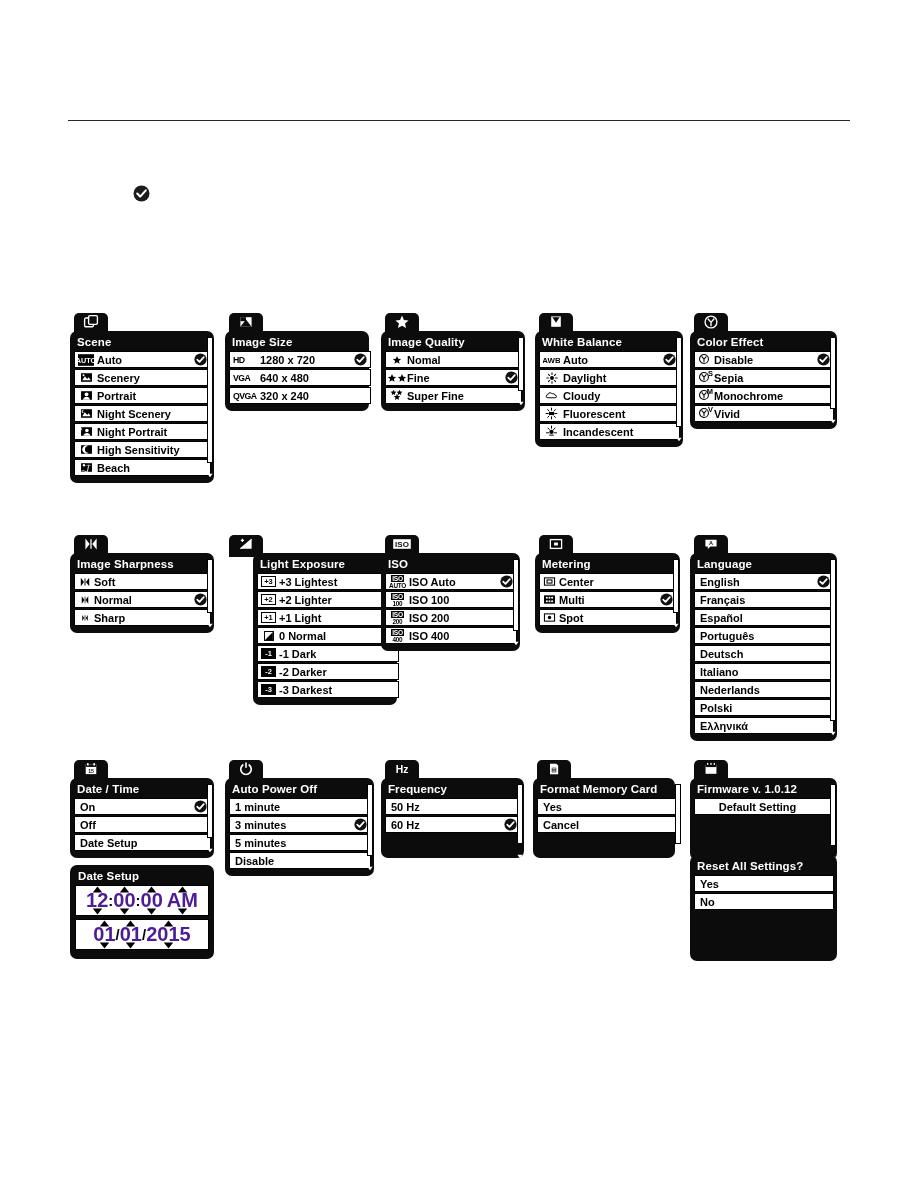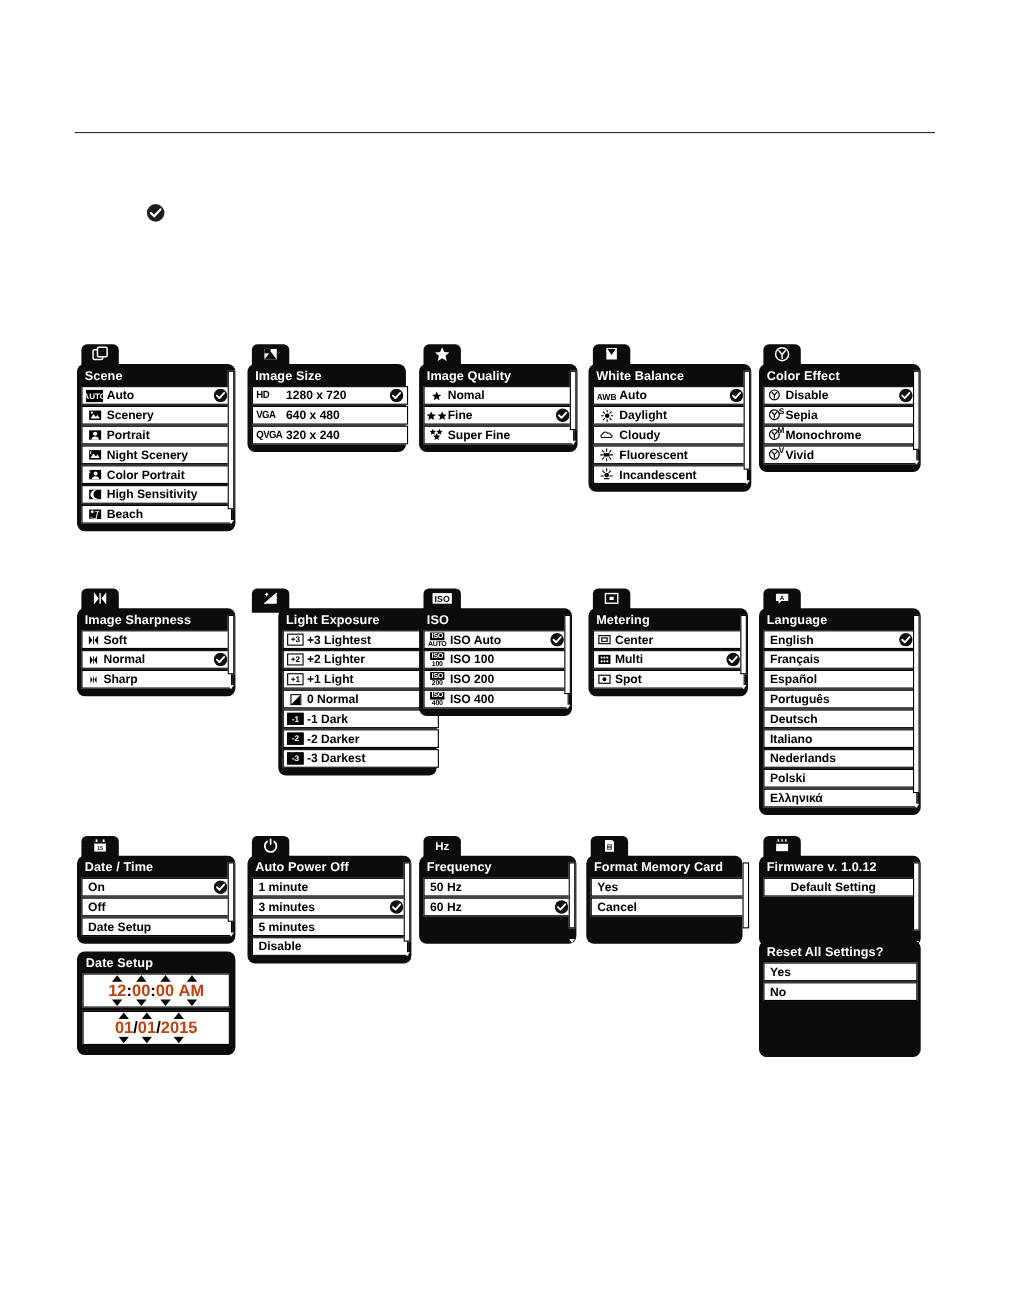--- a/index.html
+++ b/index.html
@@ -61,21 +61,21 @@
     height:29px;margin-bottom:3px;
     display:flex;align-items:center;justify-content:center;
     position:relative;
   }
   .spingrp{display:flex;align-items:center;}
   .spin{
     display:flex;flex-direction:column;align-items:center;
     justify-content:center;
   }
   .spin .val{
-    font-size:15px;font-weight:bold;line-height:15px;color:#c2410c;
+    font-size:20px;font-weight:bold;line-height:15px;color:#4c1d95;
     font-family:"Liberation Sans",sans-serif;
   }
   .sep{font-size:15px;font-weight:bold;line-height:15px;padding:0 0px;}
   .arup,.ardn{display:block;}
 </style>
 </head>
 <body>
 
 <div class="page-rule" data-name="header-divider-rule"></div>
 
@@ -336,21 +336,21 @@
             </span>
             <span class="lbl" data-name="menu-item-label">Night Scenery</span>
             <span class="chk" data-name="check-slot"></span>
           </div>
           <div class="row" data-name="menu-item" style="width:137px">
             <span class="ico" data-name="night-portrait-icon">
               <svg width="13" height="13">
                 <use href="#ic-night-portrait"></use>
               </svg>
             </span>
-            <span class="lbl" data-name="menu-item-label">Color Portrait</span>
+            <span class="lbl" data-name="menu-item-label">Night Portrait</span>
             <span class="chk" data-name="check-slot"></span>
           </div>
           <div class="row" data-name="menu-item" style="width:137px">
             <span class="ico" data-name="high-sensitivity-icon">
               <svg width="13" height="13">
                 <use href="#ic-highsens"></use>
               </svg>
             </span>
             <span class="lbl" data-name="menu-item-label">High Sensitivity</span>
             <span class="chk" data-name="check-slot"></span>

